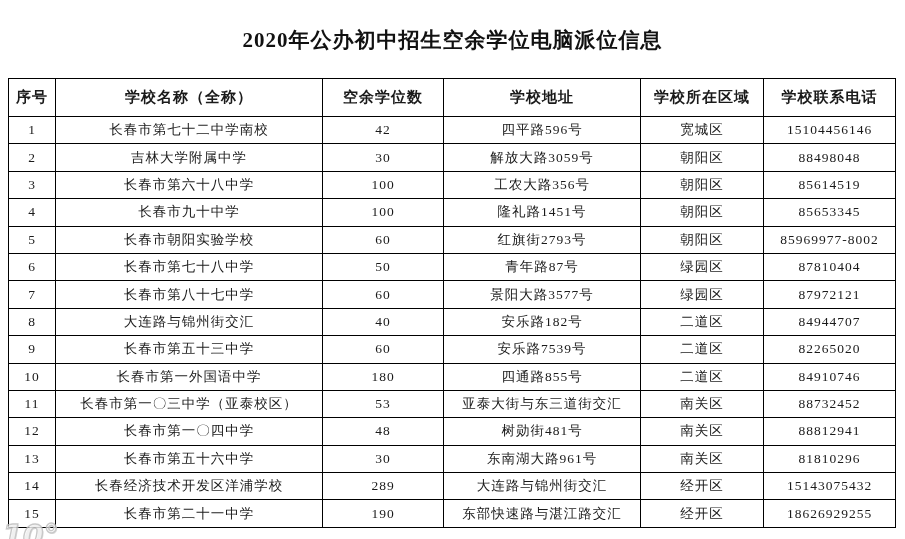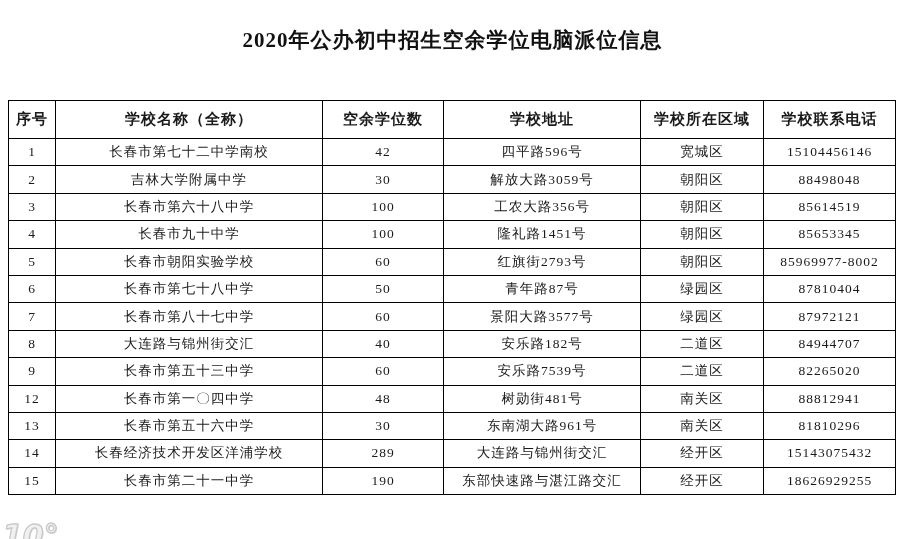--- a/index.html
+++ b/index.html
@@ -14,21 +14,21 @@
   .page-title {
     text-align: center;
     font-size: 21px;
     font-weight: bold;
     letter-spacing: 1px;
     padding-top: 26px;
     color: #111;
   }
   .table-wrap {
     position: absolute;
-    left: 8px; top: 78px; margin-top: 22px;
+    left: 8px; top: 78px;
   }
   table.alloc-table {
     border-collapse: collapse;
     table-layout: fixed;
     width: 887px;
   }
   table.alloc-table th, table.alloc-table td {
     border: 1px solid #000;
     text-align: center;
     vertical-align: middle;
@@ -174,20 +174,36 @@
         </tr>
         <tr>
           <td>9</td>
           <td>长春市第五十三中学</td>
           <td>60</td>
           <td>安乐路7539号</td>
           <td>二道区</td>
           <td>82265020</td>
         </tr>
         <tr>
+          <td>10</td>
+          <td>长春市第一外国语中学</td>
+          <td>180</td>
+          <td>四通路855号</td>
+          <td>二道区</td>
+          <td>84910746</td>
+        </tr>
+        <tr>
+          <td>11</td>
+          <td>长春市第一〇三中学（亚泰校区）</td>
+          <td>53</td>
+          <td>亚泰大街与东三道街交汇</td>
+          <td>南关区</td>
+          <td>88732452</td>
+        </tr>
+        <tr>
           <td>12</td>
           <td>长春市第一〇四中学</td>
           <td>48</td>
           <td>树勋街481号</td>
           <td>南关区</td>
           <td>88812941</td>
         </tr>
         <tr>
           <td>13</td>
           <td>长春市第五十六中学</td>

